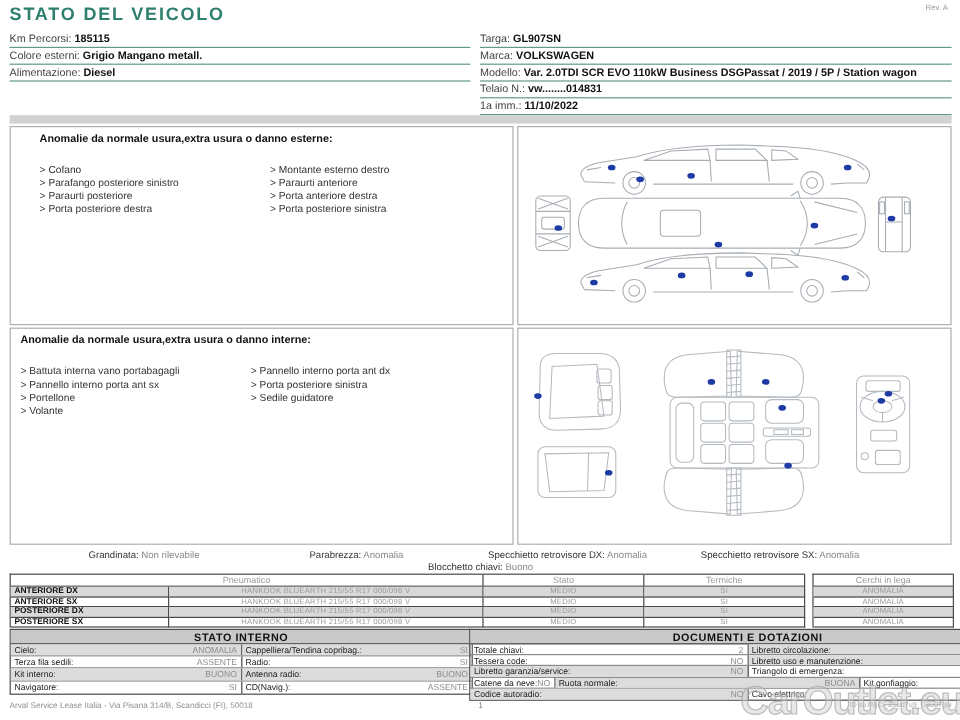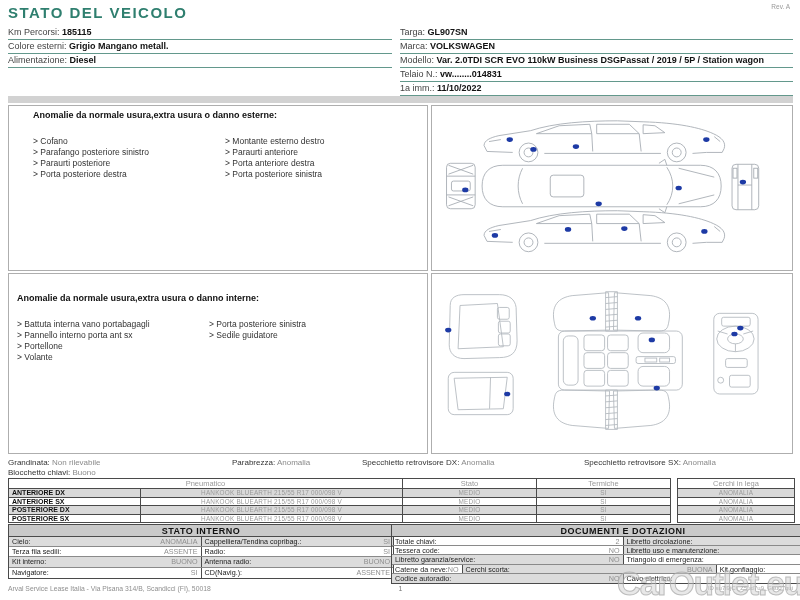--- a/index.html
+++ b/index.html
@@ -20,34 +20,34 @@
   .field-row .lbl { color:#444; }
   .field-row .val { color:#111; font-weight:bold; }
 
   
   .band { position:absolute; left:8px; top:96px; width:785px; height:7px; background:#d2d2d2; }
 
   
   .box { position:absolute; border:1px solid #aeaeae; background:#fff; }
   .box-ext-text { left:8px; top:105px; width:420px; height:166px; padding:4px 24px; }
   .box-ext-diag { left:431px; top:105px; width:362px; height:166px; }
-  .box-int-text { left:8px; top:273px; width:420px; height:181px; padding:19px 8px; }
+  .box-int-text { left:8px; top:273px; width:420px; height:181px; padding:4px 8px; }
   .box-int-diag { left:431px; top:273px; width:362px; height:181px; }
   .anom-title { font-size:9px; font-weight:bold; color:#111; margin-bottom:5px; }
   .anom-cols { display:flex;margin-top:16px; }
   .anom-col1 { width:135px; margin-right:57px; }
   .anom-col2 { flex:1; }
   .ai { font-size:8.5px; color:#333; line-height:1.3; }
   .ai::before { content:"> "; }
   .box svg { width:100%; height:100%; display:block; }
 
   
   .summary { position:absolute; left:8px; top:458px; width:785px; font-size:8px; }
   .sum-line1 { display:flex; }
-  .sum-item { white-space:nowrap; }
+  .sum-item { white-space:nowrap;text-align:center; }
   .sum-item .lbl { color:#333; }
   .sum-item .val { color:#8a8a8a; }
   .s1{width:224px;} .s2{width:130px;} .s3{width:222px;}
   .sum-line2 { margin-top:1px; }
 
   
   .tyres { position:absolute; left:8px; top:478px; display:flex; }
   .ttable { display:grid; grid-template-columns:132px 262px 134px 134px;
             border-left:1px solid #4a4a4a; border-top:1px solid #4a4a4a; }
   .tc { border-right:1px solid #4a4a4a; border-bottom:1px solid #4a4a4a;
@@ -224,20 +224,21 @@
   <div class="box box-int-text">
     <div class="anom-title">Anomalie da normale usura,extra usura o danno interne:</div>
     <div class="anom-cols">
       <div class="anom-col1">
         <div class="ai">Battuta interna vano portabagagli</div>
         <div class="ai">Pannello interno porta ant sx</div>
         <div class="ai">Portellone</div>
         <div class="ai">Volante</div>
       </div>
       <div class="anom-col2">
+        <div class="ai">Pannello interno porta ant dx</div>
         <div class="ai">Porta posteriore sinistra</div>
         <div class="ai">Sedile guidatore</div>
       </div>
     </div>
   </div>
 
   <div class="box box-int-diag">
     <svg viewBox="0 0 361 182">
       <g stroke="#b4bac0" fill="none" stroke-width="0.9">
 
@@ -430,21 +431,21 @@
         <span class="lbl">Triangolo di emergenza:</span>
         <span class="val">NO</span>
       </div>
     </div>
     <div class="bt-row">
       <div class="bcell">
         <span class="lbl">Catene da neve:</span>
         <span class="val">NO</span>
       </div>
       <div class="bcell half gcell">
-        <span class="lbl">Cerchi scorta:</span>
+        <span class="lbl">Ruota normale:</span>
         <span class="val">BUONA</span>
       </div>
       <div class="bcell half2">
         <span class="lbl">Kit gonfiaggio:</span>
 
       </div>
     </div>
     <div class="bt-row">
       <div class="bcell gcell">
         <span class="lbl">Codice autoradio:</span>

